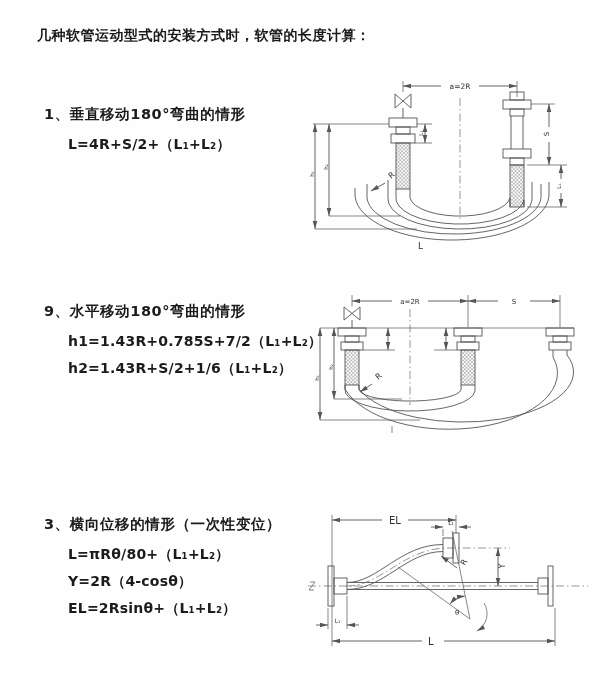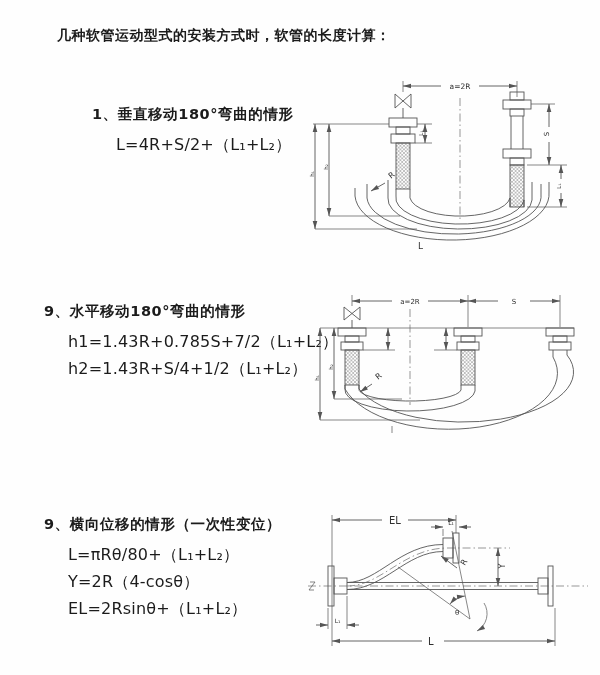--- a/index.html
+++ b/index.html
@@ -1,23 +1,23 @@
 <!DOCTYPE html>
 <html><head>
 <meta charset="utf-8">
 <style>
   html,body{margin:0;padding:0;background:#ffffff;}
   .page{position:relative;width:600px;height:675px;background:#fefefe;overflow:hidden;
         font-family:"DejaVu Sans","Liberation Sans",sans-serif;color:#1b1b1b;}
   .title{position:absolute;left:37px;top:27px;font-size:14px;font-weight:700;
-         letter-spacing:.5px;line-height:17px;margin-left:20px;}
+         letter-spacing:.5px;line-height:17px;}
   .sec{position:absolute;left:44px;}
-  #s1{top:106px;margin-left:48px;} #s2{top:303px;} #s3{top:516px;}
+  #s1{top:106px;} #s2{top:303px;} #s3{top:516px;}
   .sec-h{font-size:14.5px;font-weight:700;letter-spacing:.6px;line-height:17px;margin:0 0 8px 0;}
-  .formula{font-size:16px;font-weight:400;letter-spacing:.2px;margin:0 0 0 24px;line-height:27px;white-space:nowrap;}
+  .formula{font-size:14px;font-weight:700;letter-spacing:.2px;margin:0 0 0 24px;line-height:27px;white-space:nowrap;}
   .diag{position:absolute;}
   #d1{left:305px;top:72px;} #d2{left:310px;top:283px;} #d3{left:300px;top:505px;}
   svg text{stroke:none;fill:#2f2f2f;font-family:"DejaVu Sans",sans-serif;}
   svg .thin{stroke-width:.7;}
   svg .cl{stroke:#6a6a6a;stroke-width:.7;stroke-dasharray:8 3 1.5 3;}
 </style>
 </head>
 <body>
 
 <div class="page">
@@ -25,25 +25,25 @@
   <div class="title">几种软管运动型式的安装方式时，软管的长度计算：</div>
 
   <section class="sec" id="s1">
     <div class="sec-h">1、垂直移动180°弯曲的情形</div>
     <div class="formula">L=4R+S/2+（L₁+L₂）</div>
   </section>
 
   <section class="sec" id="s2">
     <div class="sec-h">9、水平移动180°弯曲的情形</div>
     <div class="formula">h1=1.43R+0.785S+7/2（L₁+L₂）</div>
-    <div class="formula">h2=1.43R+S/4+1/2（L₁+L₂）</div>
+    <div class="formula">h2=1.43R+S/2+1/6（L₁+L₂）</div>
   </section>
 
   <section class="sec" id="s3">
-    <div class="sec-h">9、横向位移的情形（一次性变位）</div>
+    <div class="sec-h">3、横向位移的情形（一次性变位）</div>
     <div class="formula">L=πRθ/80+（L₁+L₂）</div>
     <div class="formula">Y=2R（4-cosθ）</div>
     <div class="formula">EL=2Rsinθ+（L₁+L₂）</div>
   </section>
 
   <svg id="d1" class="diag" width="290" height="185" viewBox="0 0 290 185">
     <defs>
       <marker id="ar1" markerUnits="userSpaceOnUse" markerWidth="9" markerHeight="7" refX="8.5" refY="3" orient="auto-start-reverse">
         <path d="M8.5,3 L0.5,0.7 L0.5,5.3 Z" fill="#555"></path>
       </marker>

